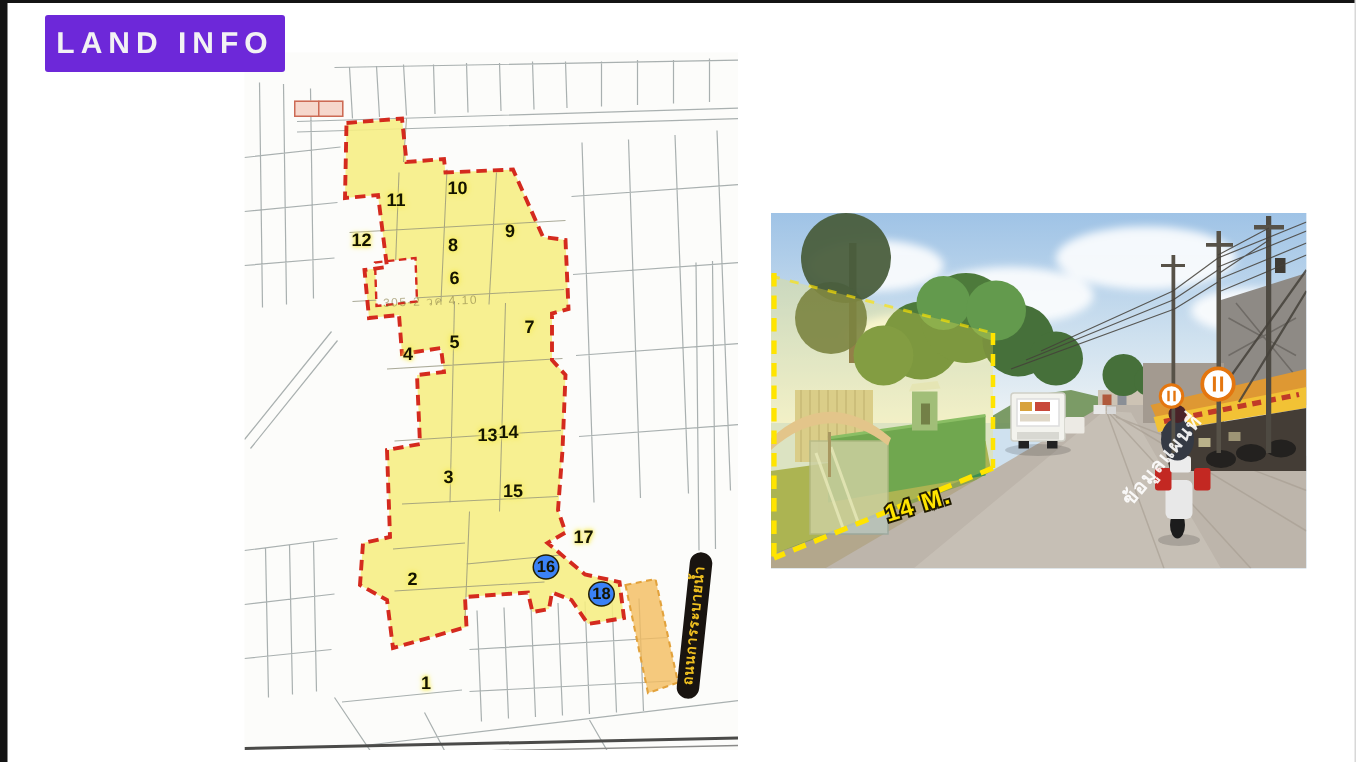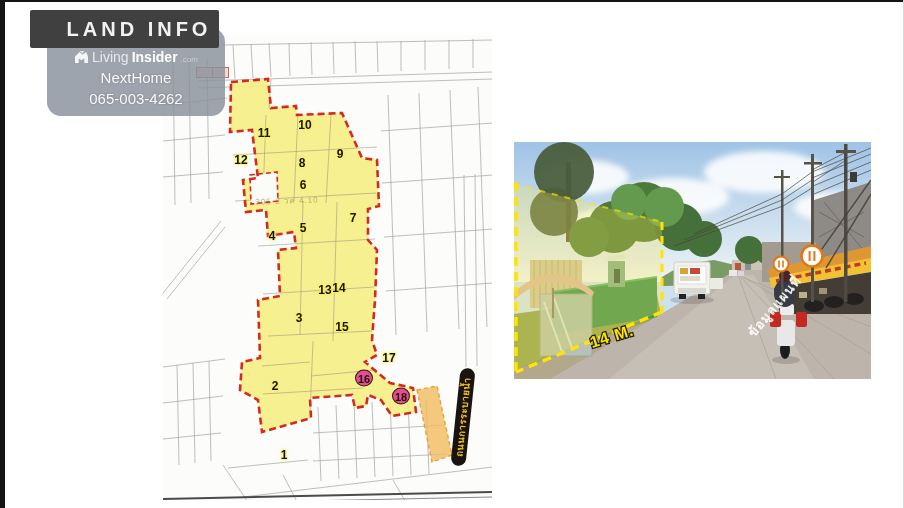--- a/index.html
+++ b/index.html
@@ -4,40 +4,40 @@
 <style>
   html,body{margin:0;padding:0;background:#888;}
   .canvas{position:relative;width:904px;height:508px;background:#fff;overflow:hidden;
           font-family:"Liberation Sans",sans-serif;}
   
   .frame-left{position:absolute;left:0;top:0;width:5px;height:508px;background:#141414;}
   .frame-top{position:absolute;left:0;top:0;width:904px;height:2px;background:#141414;}
   .frame-right{position:absolute;right:0;top:0;width:1px;height:508px;background:#d8d8d8;}
 
   
-  .title-box{position:absolute;left:30px;top:10px;width:160px;height:38px;background:#404040;
-             border-radius:2px;display:flex;align-items:center;justify-content:center;z-index:5;padding-left:29px;}
+  .title-box{position:absolute;left:30px;top:10px;width:160px;height:38px;background:#6d28d9;
+             border-radius:2px;display:flex;align-items:center;justify-content:center;z-index:5;}
   .title-box .t{color:#f2f2f4;font-size:20px;font-weight:bold;letter-spacing:4px;}
   .wm-box{position:absolute;left:47px;top:28px;width:178px;height:88px;border-radius:14px;
           background:rgba(138,146,156,.83);z-index:4;display:flex;flex-direction:column;
           align-items:center;justify-content:flex-end;padding-bottom:7px;box-sizing:border-box;}
   .wm-logo{display:flex;align-items:baseline;gap:3px;margin-bottom:2px;}
   .wm-logo svg{width:15px;height:13px;align-self:center;}
   .wm-living{color:#e6e8ec;font-size:14px;font-weight:300;}
   .wm-insider{color:#ffffff;font-size:14px;font-weight:bold;}
   .wm-com{color:#c9ced4;font-size:8px;}
   .wm-line{color:#fbfbfd;font-size:15px;line-height:21px;text-shadow:0 0 2px rgba(90,95,105,.6);}
 
   
   .map{position:absolute;left:163px;top:35px;width:329px;height:465px;background:#fcfcfa;}
   .map svg{position:absolute;left:0;top:0;}
   .pnum{position:absolute;transform:translate(-50%,-50%);font-size:12px;font-weight:800;
         color:#141400;white-space:nowrap;z-index:3;
         text-shadow:0 0 2px #f8ef6a,0 0 3px #f8ef6a,0 0 4px #f5e84a;}
-  .pnum.circled{background:#ec4899;border:1.5px solid #242000;border-radius:50%;
+  .pnum.circled{background:#3b82f6;border:1.5px solid #242000;border-radius:50%;
         width:16px;height:15px;display:flex;align-items:center;justify-content:center;
         text-shadow:none;font-size:11px;}
   .legend-chip{position:absolute;width:15px;height:9px;background:#f6d7cc;border:1px solid #cc6a55;z-index:2;}
   .stamp{position:absolute;left:124px;top:166px;transform:translate(-50%,-50%) rotate(-2deg);
          font-size:8px;letter-spacing:1px;color:rgba(135,125,70,.6);white-space:nowrap;z-index:2;}
   .road-label{position:absolute;left:300px;top:382px;width:98px;height:15px;
          transform:translate(-50%,-50%) rotate(-84deg);background:#191410;border-radius:8px;
          color:#f0c020;font-size:9.5px;font-weight:bold;text-align:center;line-height:15px;
          white-space:nowrap;z-index:3;letter-spacing:.5px;}
 
@@ -47,33 +47,20 @@
 </head>
 <body>
 
 <div class="canvas">
   <div class="frame-left"></div>
   <div class="frame-top"></div>
   <div class="frame-right"></div>
 
   <div class="title-box">
     <span class="t">LAND INFO</span>
-  </div>
-  <div class="wm-box">
-    <div class="wm-logo">
-      <svg viewBox="0 0 16 14">
-        <path d="M1 13 L1 6 L6 1 L9 4 L13 1 L15 6 L15 13 L11 13 L11 8 L8 10 L5 8 L5 13 Z" fill="#f4f5f7"></path>
-        <path d="M6 0 L11 0 L9 3 Z" fill="#dfe2e6"></path>
-      </svg>
-      <span class="wm-living">Living</span>
-        <span class="wm-insider">Insider</span>
-        <span class="wm-com">.com</span>
-    </div>
-    <div class="wm-line">NextHome</div>
-    <div class="wm-line">065-003-4262</div>
   </div>
 
   <div class="map">
     <svg width="329" height="465" viewBox="0 0 329 465">
 
       <g stroke="#9aa2a2" stroke-width="0.8" fill="none" opacity="0.85">
         <path d="M60,10 L330,5 M35,46 L330,37 M35,53 L330,44
                  M70,10 L72,44 M88,9 L90,43 M106,8 L108,42 M126,8 L127,41 M148,7 L149,40
                  M170,7 L171,39 M192,6 L193,38 M214,6 L215,37 M238,6 L238,36 M262,5 L262,35
                  M286,5 L286,34 M310,4 L310,33

